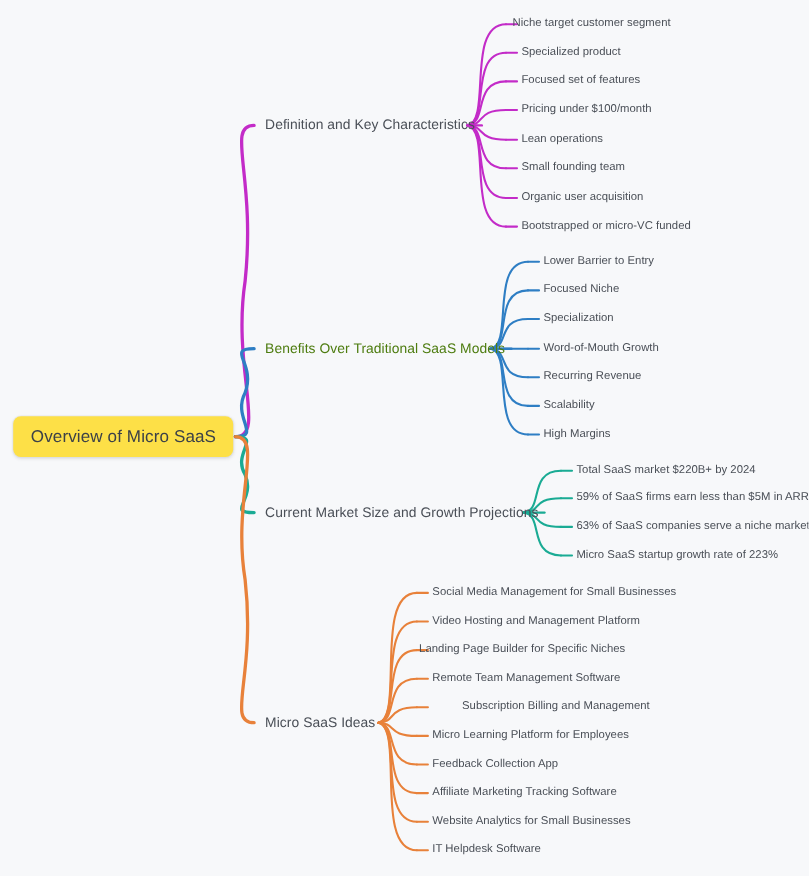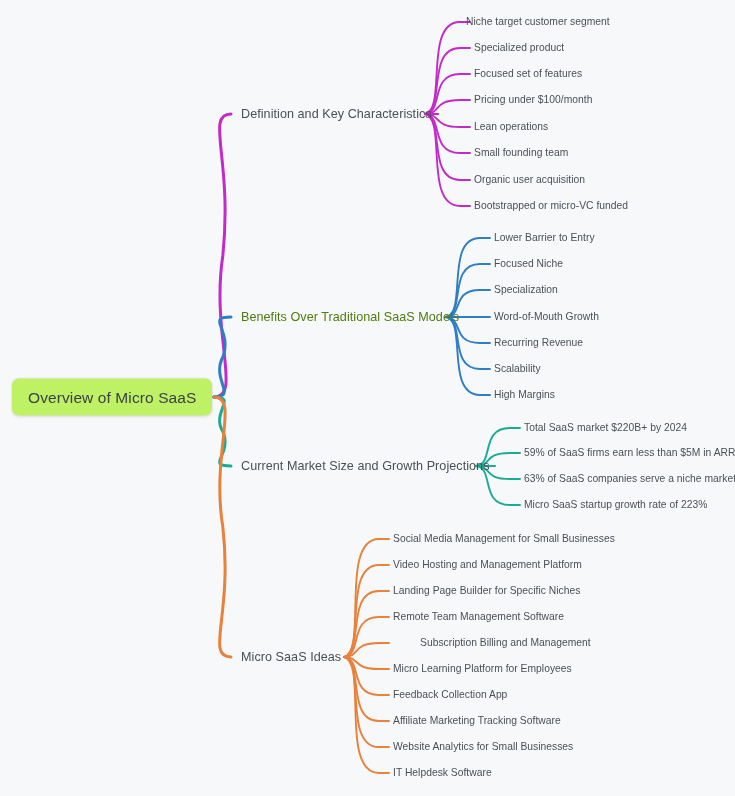--- a/index.html
+++ b/index.html
@@ -24,21 +24,21 @@
   .node-label {
     position: absolute;
     color: #4a4f57;
     white-space: nowrap;
     line-height: 1;
     transform: translateY(-50%);
     font-family: "Liberation Sans", sans-serif;
   }
   .root-node {
     position: absolute;
-    background: #bef264;
+    background: #fde047;
     border-radius: 7px;
     box-shadow: 0 1px 3px rgba(20,25,40,0.10), 0 0 0 1px rgba(20,25,40,0.03);
     color: #3c4148;
     font-size: 15.5px;
     letter-spacing: .1px;
     display: flex;
     align-items: center;
     padding: 0 16px;
     transform: translateY(-50%);
     height: 37px;
@@ -144,21 +144,21 @@
       <div class="node-label leaf-label" style="left: 494px; top: 369px;"><span>Scalability</span></div>
       <div class="node-label leaf-label" style="left: 494px; top: 395px;"><span>High Margins</span></div>
       <div class="node-label branch-label" style="left: 241px; top: 466px; color: rgb(74, 79, 87);"><span>Current Market Size and Growth Projections</span></div>
       <div class="node-label leaf-label" style="left: 524px; top: 428px;"><span>Total SaaS market $220B+ by 2024</span></div>
       <div class="node-label leaf-label" style="left: 524px; top: 453px;"><span>59% of SaaS firms earn less than $5M in ARR</span></div>
       <div class="node-label leaf-label" style="left: 524px; top: 479px;"><span>63% of SaaS companies serve a niche market</span></div>
       <div class="node-label leaf-label" style="left: 524px; top: 505px;"><span>Micro SaaS startup growth rate of 223%</span></div>
       <div class="node-label branch-label" style="left: 241px; top: 657px; color: rgb(74, 79, 87);"><span>Micro SaaS Ideas</span></div>
       <div class="node-label leaf-label" style="left: 393px; top: 539px;"><span>Social Media Management for Small Businesses</span></div>
       <div class="node-label leaf-label" style="left: 393px; top: 565px;"><span>Video Hosting and Management Platform</span></div>
-      <div class="node-label leaf-label" style="left: 393px; top: 591px;"><span>Landing Page Builder for Specific Niches</span></div>
+      <div class="node-label leaf-label" style="left: 381px; top: 591px;"><span>Landing Page Builder for Specific Niches</span></div>
       <div class="node-label leaf-label" style="left: 393px; top: 617px; text-align: center;"><span>Remote Team Management Software</span></div>
       <div class="node-label leaf-label" style="left: 393px; top: 643px; margin-left: 27px;"><span>Subscription Billing and Management</span></div>
       <div class="node-label leaf-label" style="left: 393px; top: 669px;"><span>Micro Learning Platform for Employees</span></div>
       <div class="node-label leaf-label" style="left: 393px; top: 695px;"><span>Feedback Collection App</span></div>
       <div class="node-label leaf-label" style="left: 393px; top: 721px;"><span>Affiliate Marketing Tracking Software</span></div>
       <div class="node-label leaf-label" style="left: 393px; top: 747px;"><span>Website Analytics for Small Businesses</span></div>
       <div class="node-label leaf-label" style="left: 393px; top: 773px;"><span>IT Helpdesk Software</span></div>
     </div>
 </div>
 

